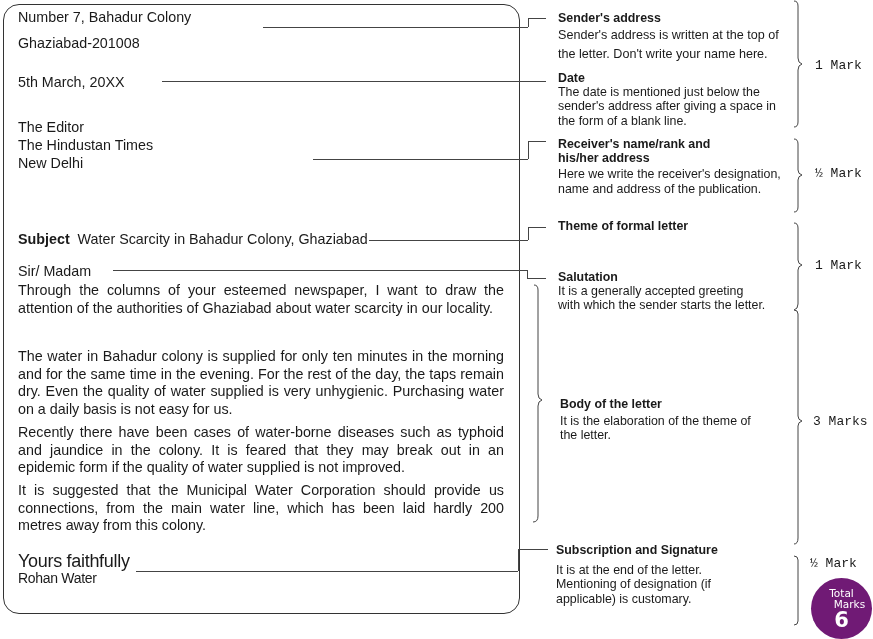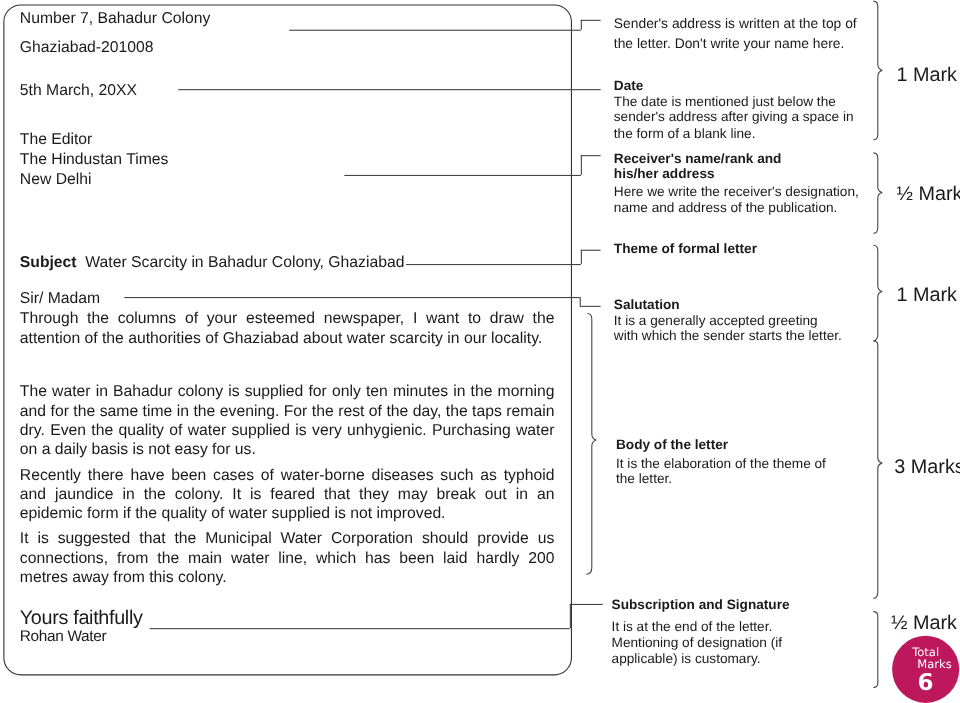--- a/index.html
+++ b/index.html
@@ -9,23 +9,23 @@
   .letter-box { position:absolute; left:3px; top:4px; width:517px; height:610px;
          border:1.3px solid #333; border-radius:16px; box-sizing:border-box; }
   .lt { position:absolute; font-size:14.3px; line-height:17.5px; white-space:nowrap; }
   .para { position:absolute; left:18px; width:486px; font-size:14.3px; line-height:17.5px;
           text-align:justify; }
   .bold { font-weight:bold; }
   .line { position:absolute; height:0; border-top:1px solid #444; }
   .vline { position:absolute; width:0; border-left:1px solid #444; }
   .note { position:absolute; left:558px; font-size:12.4px; line-height:14.2px; }
   .note .title { font-weight:bold; display:block; }
-  .mark { position:absolute; font-size:18px; white-space:nowrap; }
+  .mark { position:absolute; font-size:13px; white-space:nowrap;font-family:Liberation Mono, monospace; }
   .total { position:absolute; left:811px; top:578px; width:61px; height:61px; border-radius:50%;
-           background:#be185d; color:#fff; text-align:center; font-family:"DejaVu Sans", sans-serif; }
+           background:#701a75; color:#fff; text-align:center; font-family:"DejaVu Sans", sans-serif; }
   .total .t1 { display:block; font-size:10.5px; line-height:11px; margin-top:10px; }
   .total .t2 { display:block; font-size:21px; font-weight:bold; line-height:21px; }
 </style>
 </head>
 <body>
 
 <div class="letter-box"></div>
 
 <div class="lt" style="left:18px;top:9px;">Number 7, Bahadur Colony</div>
 <div class="lt" style="left:18px;top:35px;">Ghaziabad-201008</div>
@@ -71,20 +71,21 @@
 
 <svg class="abs" style="left:532px;top:284px;" width="12" height="240">
   <path d="M2 1 Q6 1 6 6 L6 110 Q6 115 10 116 Q6 117 6 122 L6 232 Q6 238 1 238" fill="none" stroke="#444" stroke-width="1"></path>
 </svg>
 
 <div class="line" style="left:136px;top:571px;width:382px;"></div>
 <div class="vline" style="left:518px;top:549px;height:22px;"></div>
 <div class="line" style="left:518px;top:549px;width:30px;"></div>
 
 <div class="note" style="top:11px;width:240px;">
+  <span class="title">Sender's address</span>
   <span style="display:block;line-height:19px;font-size:12.6px;margin-top:1px;">Sender's address is written at the top of the letter. Don't write your name here.</span>
 </div>
 <div class="note" style="top:71px;width:235px;">
   <span class="title">Date</span>
   <span>The date is mentioned just below the sender's address after giving a space in the form of a blank line.</span>
 </div>
 <div class="note" style="top:137px;width:235px;">
   <span class="title" style="width:170px;">Receiver's name/rank and his/her address</span>
   <span style="display:block;margin-top:2px;">Here we write the receiver's designation, name and address of the publication.</span>
 </div>

